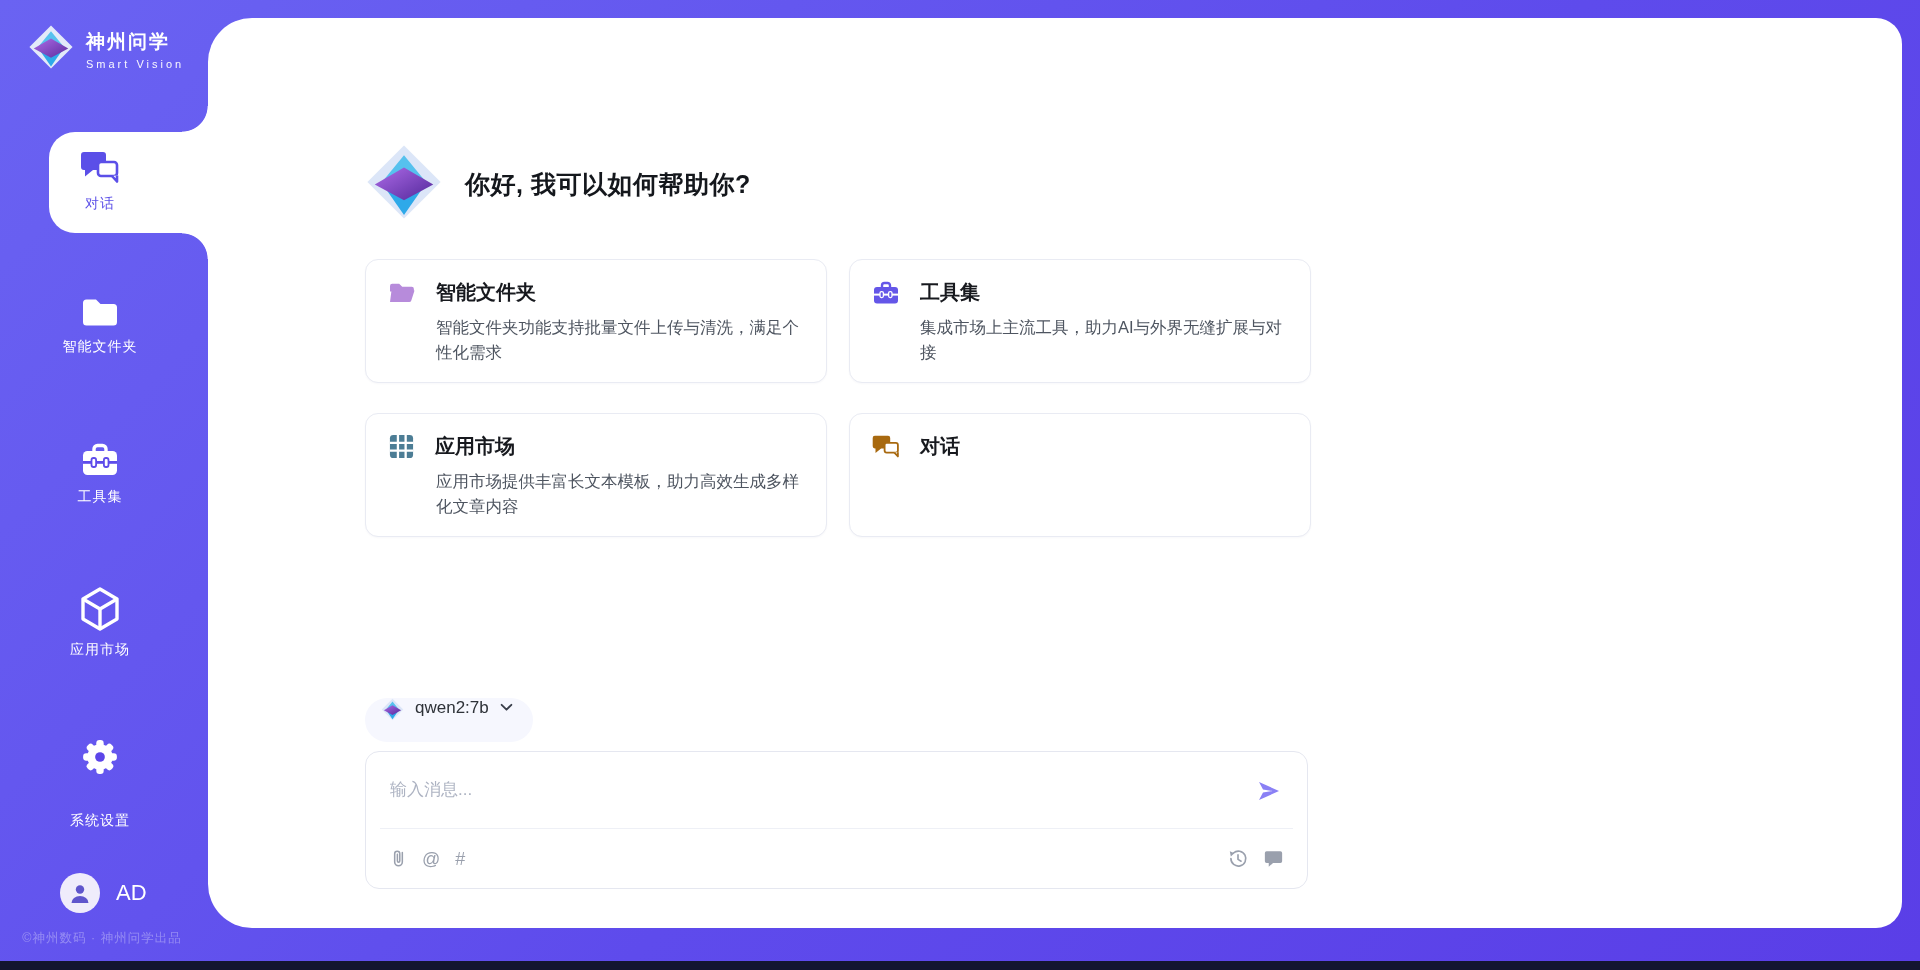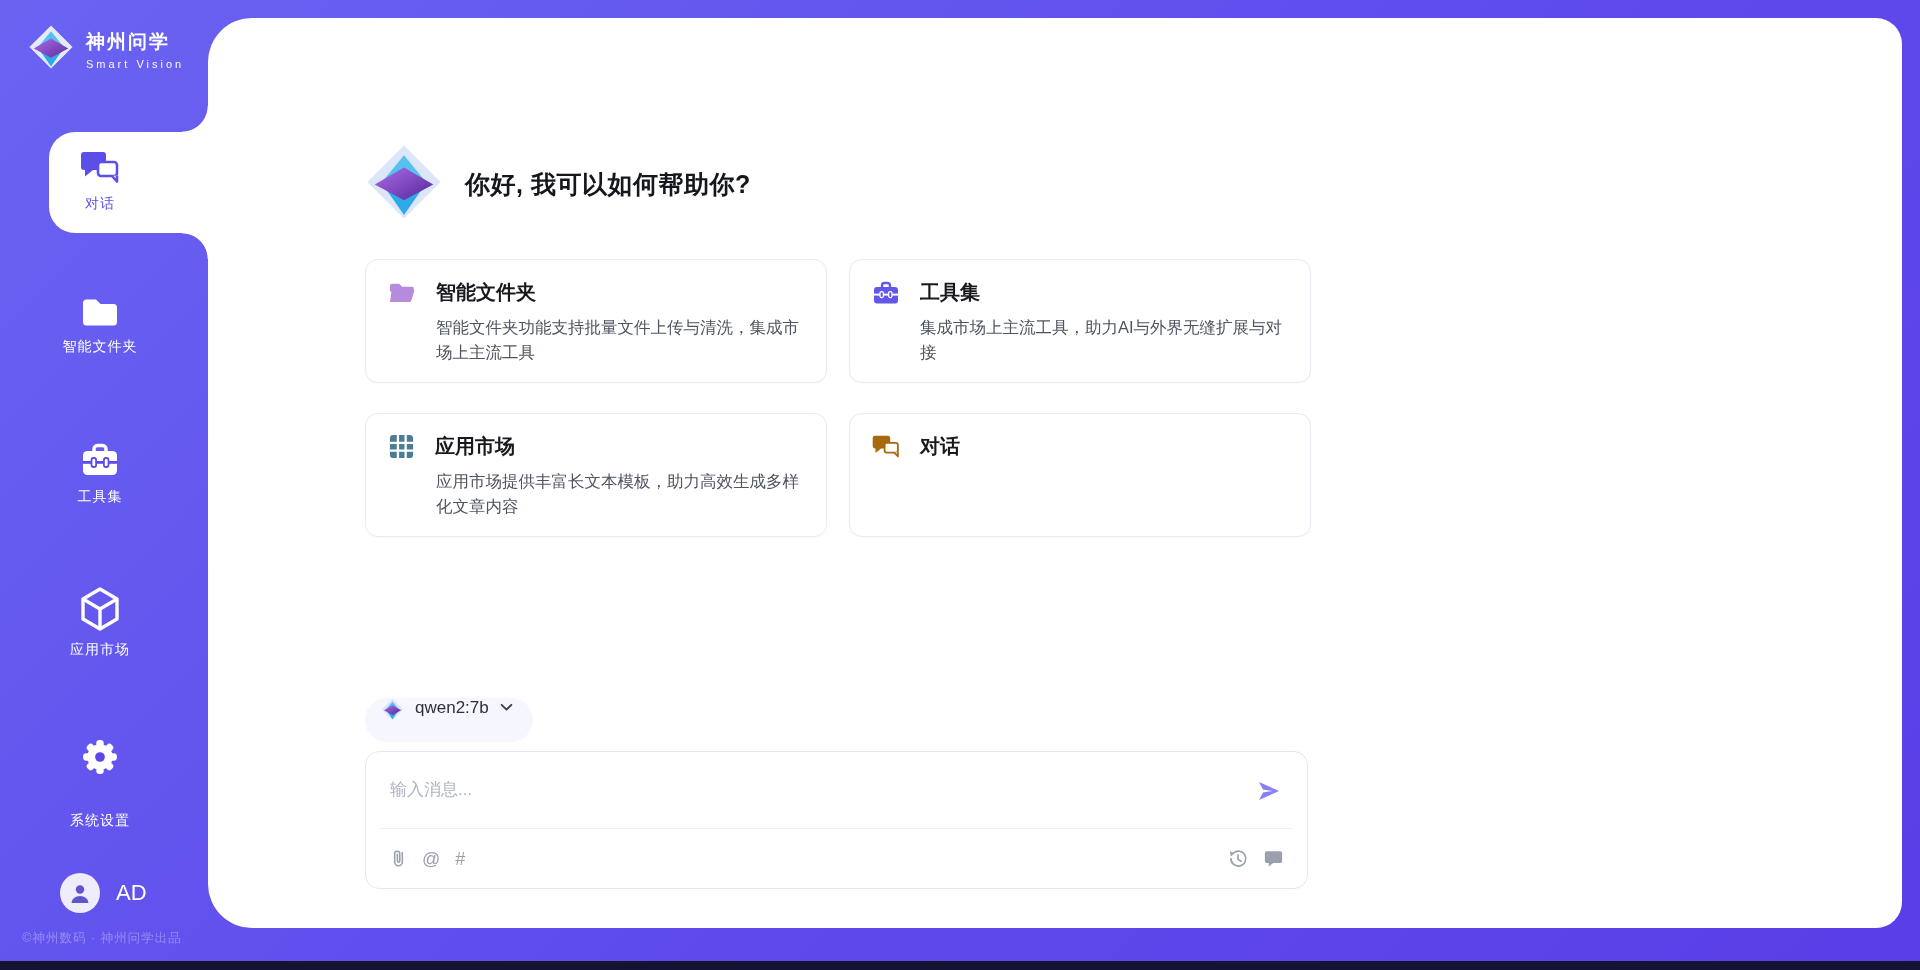--- a/index.html
+++ b/index.html
@@ -205,21 +205,21 @@
     <div class="card">
       <div class="card-head">
         <span class="svg-ic">
           <svg width="28" height="26" viewBox="0 0 28 26">
             <path d="M2 6 a2.2 2.2 0 0 1 2.2 -2.2 h7 l3 3 h9.5 a2.2 2.2 0 0 1 2.2 2.2 v2.5 H2 z" fill="#B78BDB"></path>
             <path d="M3.5 10.5 h23 l-3.2 10 a2.2 2.2 0 0 1 -2.1 1.5 H2 z" fill="#B78BDB"></path>
           </svg>
         </span>
         <span class="card-title">智能文件夹</span>
       </div>
-      <div class="card-desc">智能文件夹功能支持批量文件上传与清洗，集成市场上主流工具</div>
+      <div class="card-desc">智能文件夹功能支持批量文件上传与清洗，满足个性化需求</div>
     </div>
 
     <div class="card">
       <div class="card-head">
         <span class="svg-ic">
           <svg width="28" height="26" viewBox="0 0 28 26">
             <path d="M10 8 v-2.6 a2.4 2.4 0 0 1 2.4 -2.4 h3.2 a2.4 2.4 0 0 1 2.4 2.4 V8" fill="none" stroke="#6456E8" stroke-width="2.4"></path>
             <rect x="2" y="7" width="24" height="16.5" rx="3" fill="#6456E8"></rect>
             <rect x="2" y="13.6" width="24" height="2" fill="#fff"></rect>
             <rect x="8" y="11.6" width="3.4" height="6" rx="1.5" fill="#6456E8" stroke="#fff" stroke-width="1.3"></rect>

